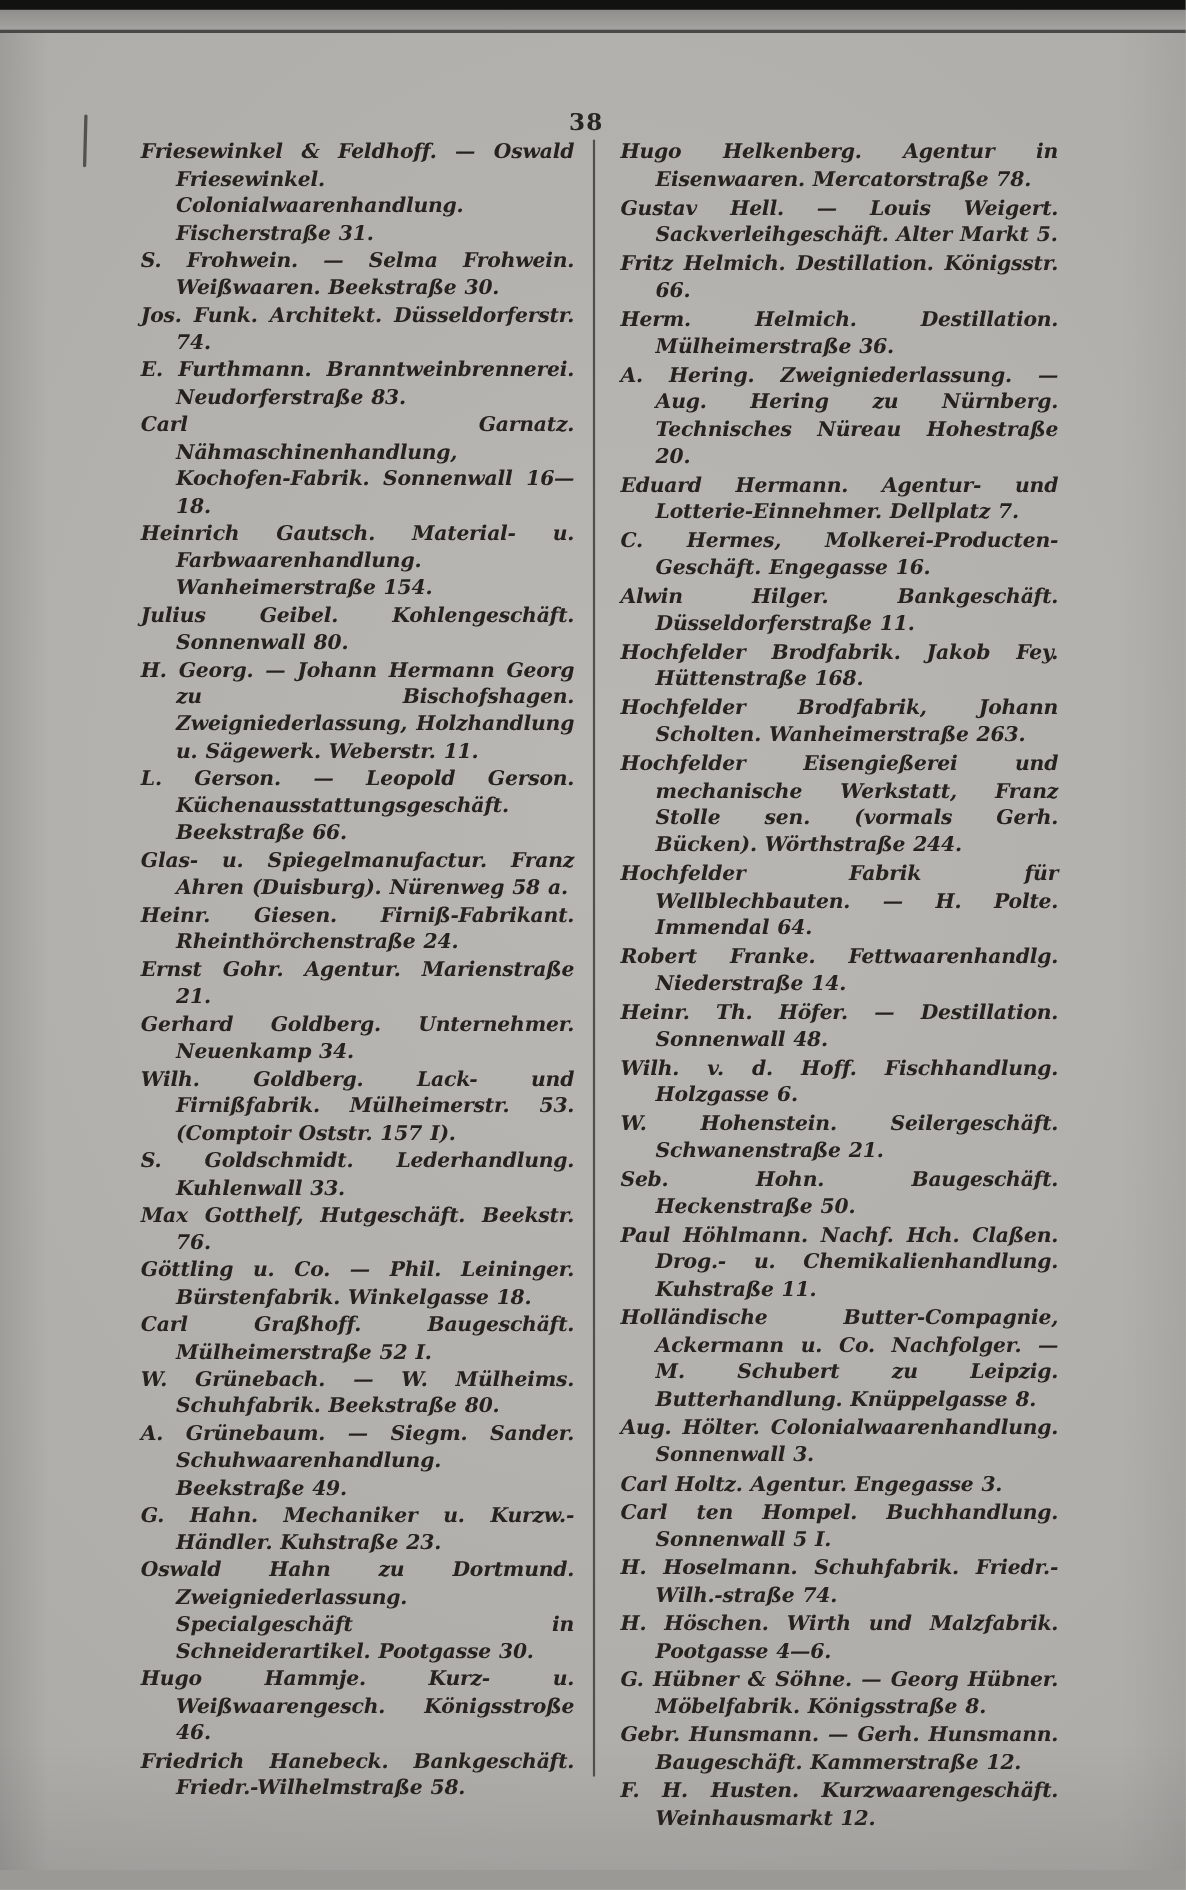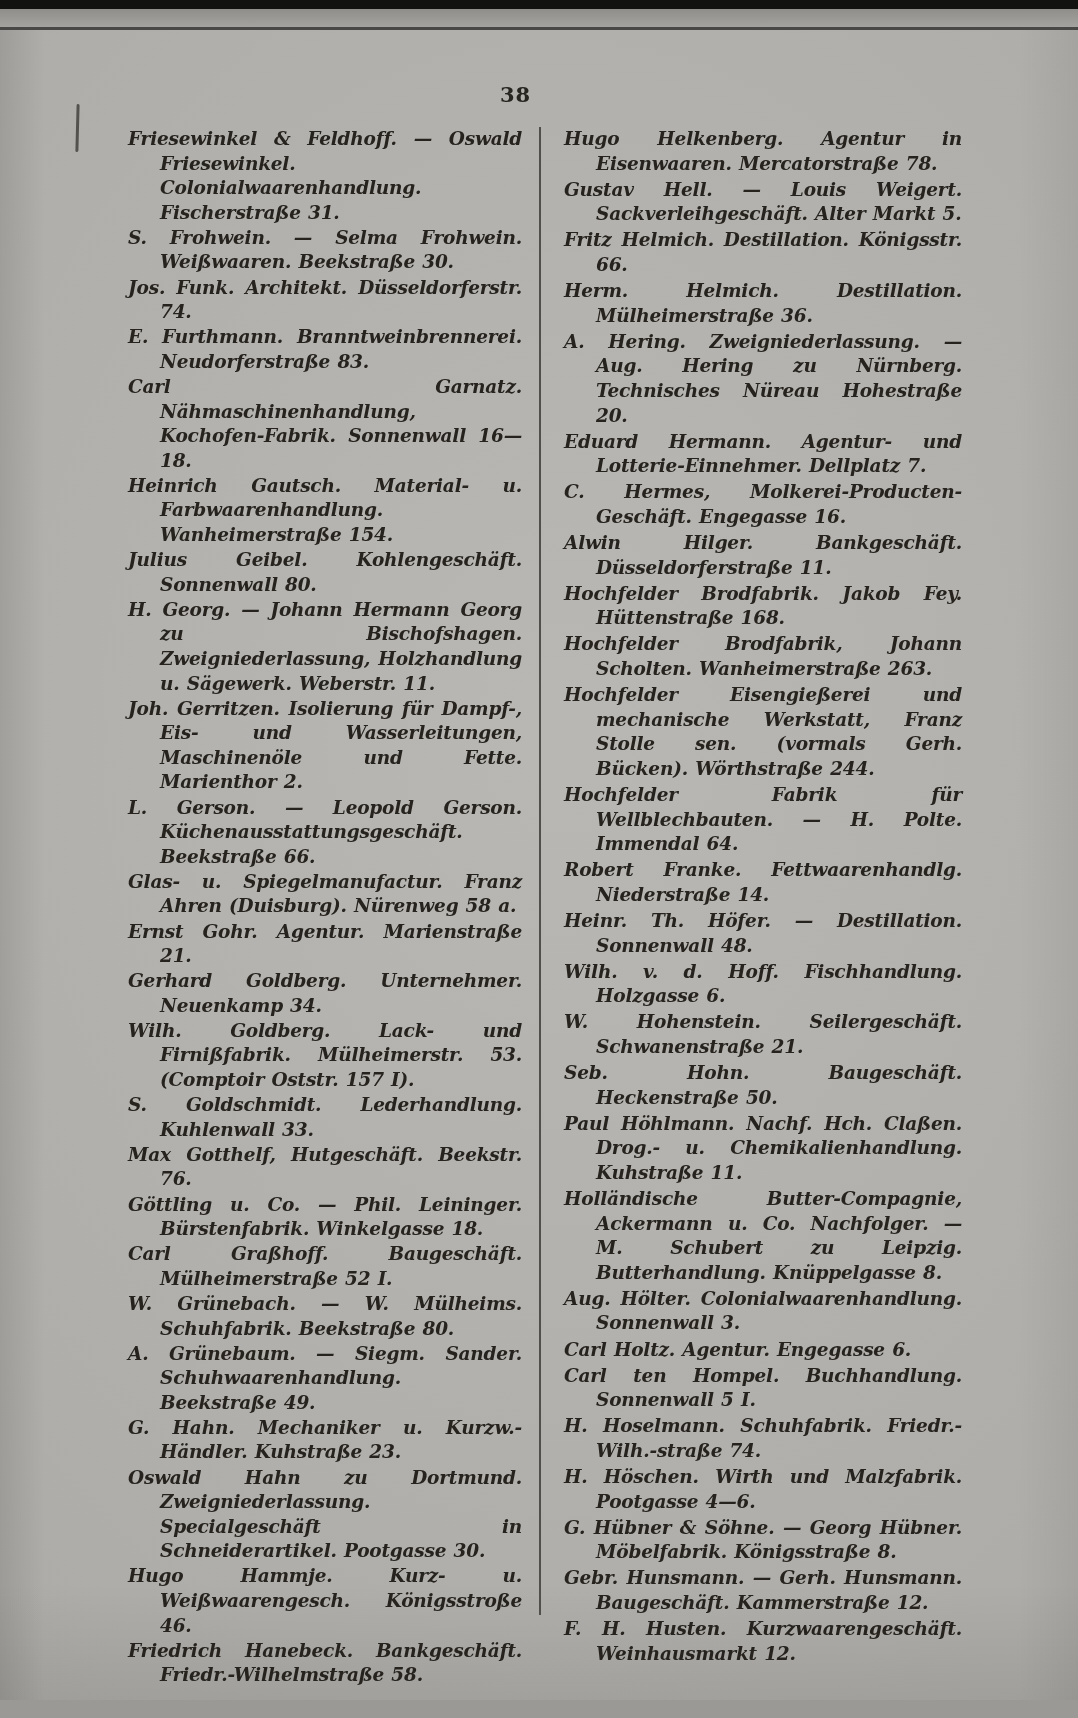--- a/index.html
+++ b/index.html
@@ -46,23 +46,23 @@
   }
   
   .bottom-edge {
     position: absolute;
     left: 0; top: 1700px;
     width: 1078px; height: 18px;
     background: #9b9995;
   }
   .page-number {
     position: absolute;
-    left: 500px; top: 52px;      
+    left: 500px; top: 68px;      
     width: 66px;
-    text-align: left;
+    text-align: center;
     font-size: 21px;
     font-weight: 700;
     color: #27251f;
     letter-spacing: 1px;
   }
   
   .ink-mark {
     position: absolute;
     left: 76px; top: 74px;
     width: 3px; height: 48px;
@@ -118,23 +118,23 @@
     <div class="columns">
       <div class="column left">
           <div class="entry">Friesewinkel &amp; Feldhoff. — Oswald Friesewinkel. Colonialwaarenhandlung. Fischerstraße 31.</div>
           <div class="entry">S. Frohwein. — Selma Frohwein. Weißwaaren. Beekstraße 30.</div>
           <div class="entry">Jos. Funk. Architekt. Düsseldorferstr. 74.</div>
           <div class="entry">E. Furthmann. Branntweinbrennerei. Neudorferstraße 83.</div>
           <div class="entry">Carl Garnatz. Nähmaschinenhandlung, Kochofen-Fabrik. Sonnenwall 16—18.</div>
           <div class="entry">Heinrich Gautsch. Material- u. Farbwaarenhandlung. Wanheimerstraße 154.</div>
           <div class="entry">Julius Geibel. Kohlengeschäft. Sonnenwall 80.</div>
           <div class="entry">H. Georg. — Johann Hermann Georg zu Bischofshagen. Zweigniederlassung, Holzhandlung u. Sägewerk. Weberstr. 11.</div>
-          <div class="entry">Joh. Gerritzen. Isolierung für Dampf-, Eis- und Wasserleitungen, Maschinenöle und Fette. Marienthor 2.</div>
           <div class="entry">L. Gerson. — Leopold Gerson. Küchenausstattungsgeschäft. Beekstraße 66.</div>
           <div class="entry">Glas- u. Spiegelmanufactur. Franz Ahren (Duisburg). Nürenweg 58 a.</div>
+          <div class="entry">Heinr. Giesen. Firniß-Fabrikant. Rheinthörchenstraße 24.</div>
           <div class="entry">Ernst Gohr. Agentur. Marienstraße 21.</div>
           <div class="entry">Gerhard Goldberg. Unternehmer. Neuenkamp 34.</div>
           <div class="entry">Wilh. Goldberg. Lack- und Firnißfabrik. Mülheimerstr. 53. (Comptoir Oststr. 157 I).</div>
           <div class="entry">S. Goldschmidt. Lederhandlung. Kuhlenwall 33.</div>
           <div class="entry">Max Gotthelf, Hutgeschäft. Beekstr. 76.</div>
           <div class="entry">Göttling u. Co. — Phil. Leininger. Bürstenfabrik. Winkelgasse 18.</div>
           <div class="entry">Carl Graßhoff. Baugeschäft. Mülheimerstraße 52 I.</div>
           <div class="entry">W. Grünebach. — W. Mülheims. Schuhfabrik. Beekstraße 80.</div>
           <div class="entry">A. Grünebaum. — Siegm. Sander. Schuhwaarenhandlung. Beekstraße 49.</div>
           <div class="entry">G. Hahn. Mechaniker u. Kurzw.-Händler. Kuhstraße 23.</div>
@@ -159,21 +159,21 @@
           <div class="entry">Hochfelder Eisengießerei und mechanische Werkstatt, Franz Stolle sen. (vormals Gerh. Bücken). Wörthstraße 244.</div>
           <div class="entry">Hochfelder Fabrik für Wellblechbauten. — H. Polte. Immendal 64.</div>
           <div class="entry">Robert Franke. Fettwaarenhandlg. Niederstraße 14.</div>
           <div class="entry">Heinr. Th. Höfer. — Destillation. Sonnenwall 48.</div>
           <div class="entry">Wilh. v. d. Hoff. Fischhandlung. Holzgasse 6.</div>
           <div class="entry">W. Hohenstein. Seilergeschäft. Schwanenstraße 21.</div>
           <div class="entry">Seb. Hohn. Baugeschäft. Heckenstraße 50.</div>
           <div class="entry">Paul Höhlmann. Nachf. Hch. Claßen. Drog.- u. Chemikalienhandlung. Kuhstraße 11.</div>
           <div class="entry">Holländische Butter-Compagnie, Ackermann u. Co. Nachfolger. — M. Schubert zu Leipzig. Butterhandlung. Knüppelgasse 8.</div>
           <div class="entry">Aug. Hölter. Colonialwaarenhandlung. Sonnenwall 3.</div>
-          <div class="entry">Carl Holtz. Agentur. Engegasse 6.</div>
+          <div class="entry">Carl Holtz. Agentur. Engegasse 3.</div>
           <div class="entry">Carl ten Hompel. Buchhandlung. Sonnenwall 5 I.</div>
           <div class="entry">H. Hoselmann. Schuhfabrik. Friedr.-Wilh.-straße 74.</div>
           <div class="entry">H. Höschen. Wirth und Malzfabrik. Pootgasse 4—6.</div>
           <div class="entry">G. Hübner &amp; Söhne. — Georg Hübner. Möbelfabrik. Königsstraße 8.</div>
           <div class="entry">Gebr. Hunsmann. — Gerh. Hunsmann. Baugeschäft. Kammerstraße 12.</div>
           <div class="entry">F. H. Husten. Kurzwaarengeschäft. Weinhausmarkt 12.</div>
         </div>
     </div>
   </div>
 

